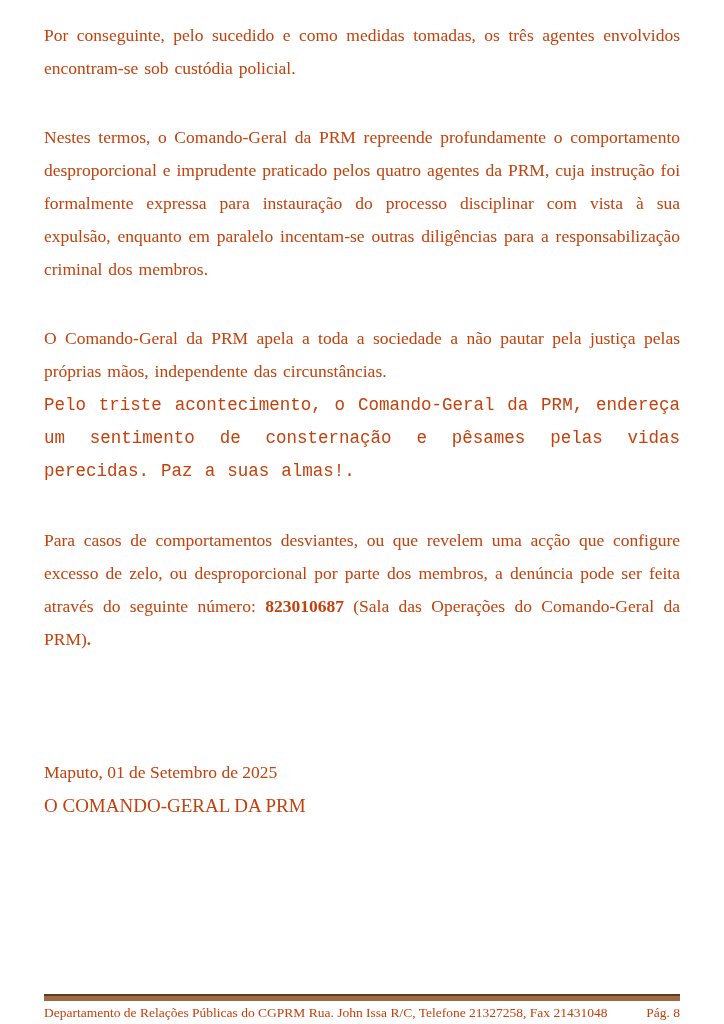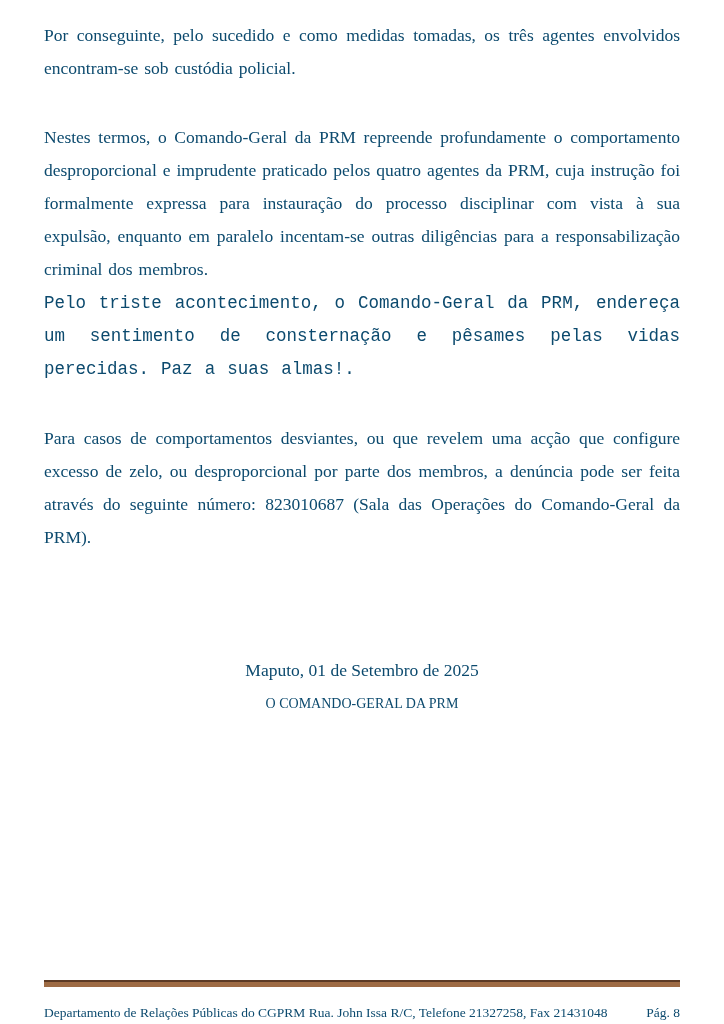--- a/index.html
+++ b/index.html
@@ -7,21 +7,21 @@
     margin: 0;
     padding: 0;
     background: #ffffff;
   }
   .page {
     position: relative;
     width: 724px;
     height: 1024px;
     margin: 0 auto;
     background: #ffffff;
-    color: #0c4a6e;
+    color: #c2410c;
     font-family: "Liberation Serif", "DejaVu Serif", serif;
     overflow: hidden;
   }
   .content {
     position: absolute;
     left: 44px;
     right: 44px;
     top: 0;
     padding-top: 19px;
     font-size: 17.5px;
@@ -33,67 +33,67 @@
     margin: 36px 0 0 0;
   }
   .content p.first {
     margin-top: 0;
   }
   .content p.tight {
     margin-top: 1px;
     font-family: Liberation Mono, monospace;
   }
   .bold {
-    font-weight: normal;
+    font-weight: bold;
   }
   .signoff {
     margin-top: 100px;
-    text-align: center;
     word-spacing: normal;
   }
   .signoff .date-line {
     font-size: 17.5px;
     line-height: 33px;
   }
   .signoff .signature-line {
-    font-size: 14px;
+    font-size: 19px;
     line-height: 34px;
   }
   .footer {
     position: absolute;
     left: 44px;
     right: 44px;
     bottom: 2px;
   }
   .footer-rule {
     height: 5px;
     border-top: 2px solid #5c3a24;
     background: #9e6b44;
   }
   .footer-row {
     display: flex;
     justify-content: space-between;
     align-items: baseline;
     font-size: 13.5px;
     line-height: 19px;
-    padding-top: 16px;
+    padding-top: 2px;
     white-space: nowrap;
   }
 </style>
 </head>
 <body>
 
 <div class="page">
 
   <div class="content">
 
     <p class="first">Por conseguinte, pelo sucedido e como medidas tomadas, os três agentes envolvidos encontram-se sob custódia policial.</p>
 
     <p>Nestes termos, o Comando-Geral da PRM repreende profundamente o comportamento desproporcional e imprudente praticado pelos quatro agentes da PRM, cuja instrução foi formalmente expressa para instauração do processo disciplinar com vista à sua expulsão, enquanto em paralelo incentam-se outras diligências para a responsabilização criminal dos membros.</p>
 
+    <p>O Comando-Geral da PRM apela a toda a sociedade a não pautar pela justiça pelas próprias mãos, independente das circunstâncias.</p>
 
     <p class="tight">Pelo triste acontecimento, o Comando-Geral da PRM, endereça um sentimento de consternação e pêsames pelas vidas perecidas. Paz a suas almas!.</p>
 
 
     <p><span>Para casos de comportamentos desviantes, ou que revelem uma acção que configure excesso de zelo, ou desproporcional por parte dos membros, a denúncia pode ser feita através do seguinte número: </span><span class="bold">823010687</span><span> (Sala das Operações do Comando-Geral da PRM)</span><span class="bold">.</span></p>
 
     <div class="signoff">
       <div class="date-line">Maputo, 01 de Setembro de 2025</div>
       <div class="signature-line">O COMANDO-GERAL DA PRM</div>
     </div>

